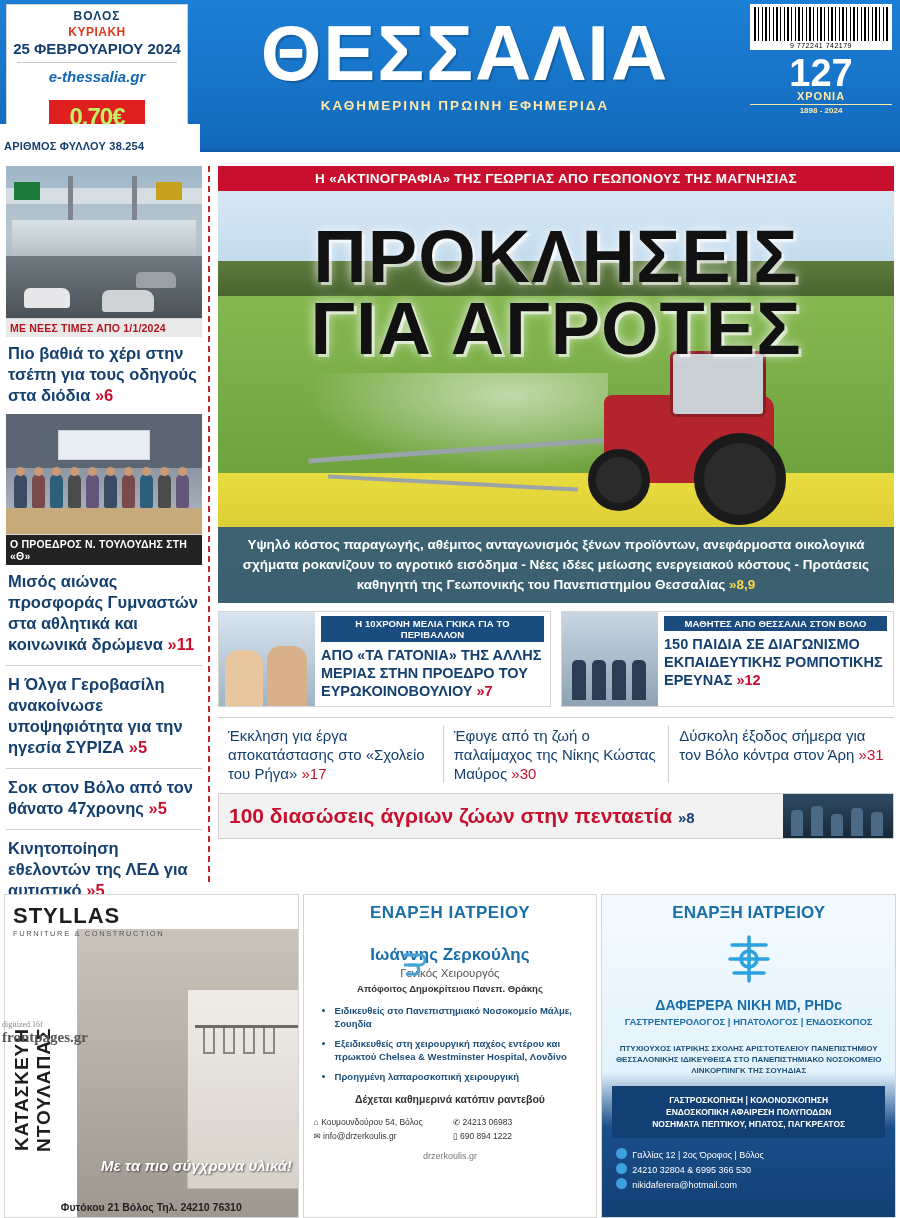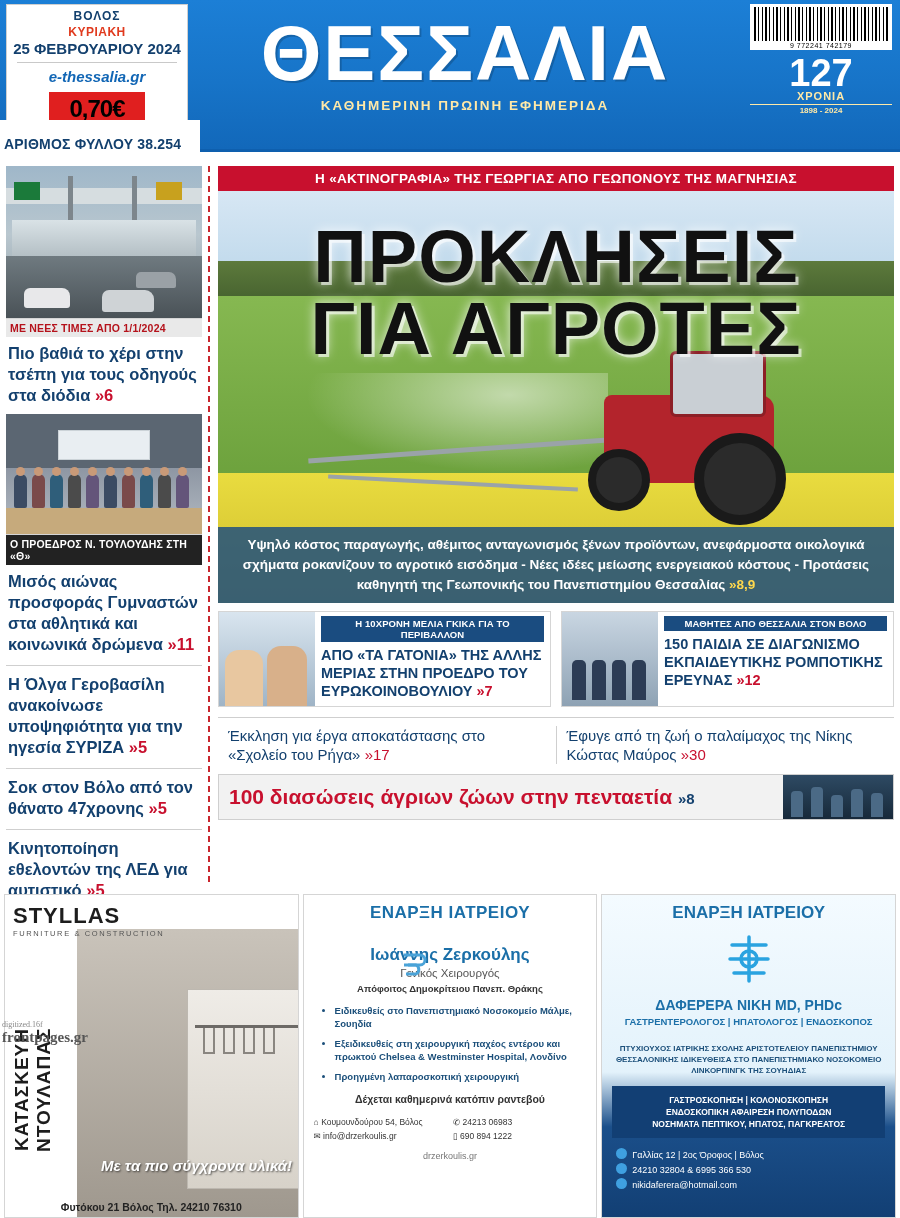--- a/index.html
+++ b/index.html
@@ -32,27 +32,27 @@
   }
   .mh-day {
     font-size: 12px; font-weight: bold; color: #e03a1e; letter-spacing: .5px; margin-top:2px;
   }
   .mh-date {
     font-size: 15px; font-weight: bold; color: #13406e; margin-top: 1px;
   }
   .mh-rule { height:1px; background:#c9c9c9; margin: 5px 10px; }
   .mh-site { font-size: 15px; font-weight: bold; color: #1166b5; margin-top: 3px; font-style: italic;}
   .mh-price {
-    margin: 7px auto 0; width: 96px; height: 34px;
-    background: #e01f1f; color: #000000; font-size: 24px; font-weight: bold;
+    margin: 15px auto 0; width: 96px; height: 34px;
+    background: #e01f1f; color: #bef264; font-size: 24px; font-weight: bold;
     line-height: 34px; letter-spacing: -1px;
   }
   .mh-issue {
     position: absolute; left: 0; bottom: -19px; width: 200px;
-    font-size: 14px; font-weight: bold; color: #13406e; background:#fff;
+    font-size: 11px; font-weight: bold; color: #13406e; background:#fff;
     padding: 16px 4px; letter-spacing: .2px;
   }
   .mh-center {
     position: absolute; left: 190px; right: 160px; top: 10px; text-align: center;
   }
   .mh-title {
     font-size: 78px; font-weight: bold; color: #ffffff; letter-spacing: 2px;
     line-height: 86px;
     text-shadow: 2px 2px 0 rgba(0,0,0,.18);
   }
@@ -408,20 +408,24 @@
 
       <div class="three">
         <div class="c">
           <span>Έκκληση για έργα αποκατάστασης στο «Σχολείο του Ρήγα»</span>
           <span class="pg">»17</span>
         </div>
         <div class="c">
           <span>Έφυγε από τη ζωή ο παλαίμαχος της Νίκης Κώστας Μαύρος</span>
           <span class="pg">»30</span>
         </div>
+        <div class="c">
+          <span>Δύσκολη έξοδος σήμερα για τον Βόλο κόντρα στον Άρη</span>
+          <span class="pg">»31</span>
+        </div>
       </div>
 
       <div class="banner">
         <div class="txt">
           <span>100 διασώσεις άγριων ζώων στην πενταετία</span>
           <span class="pg">»8</span>
         </div>
         <div class="pic">
           <div class="b" style="left:8px;"></div>
             <div class="b" style="left:28px;height:30px;"></div>

